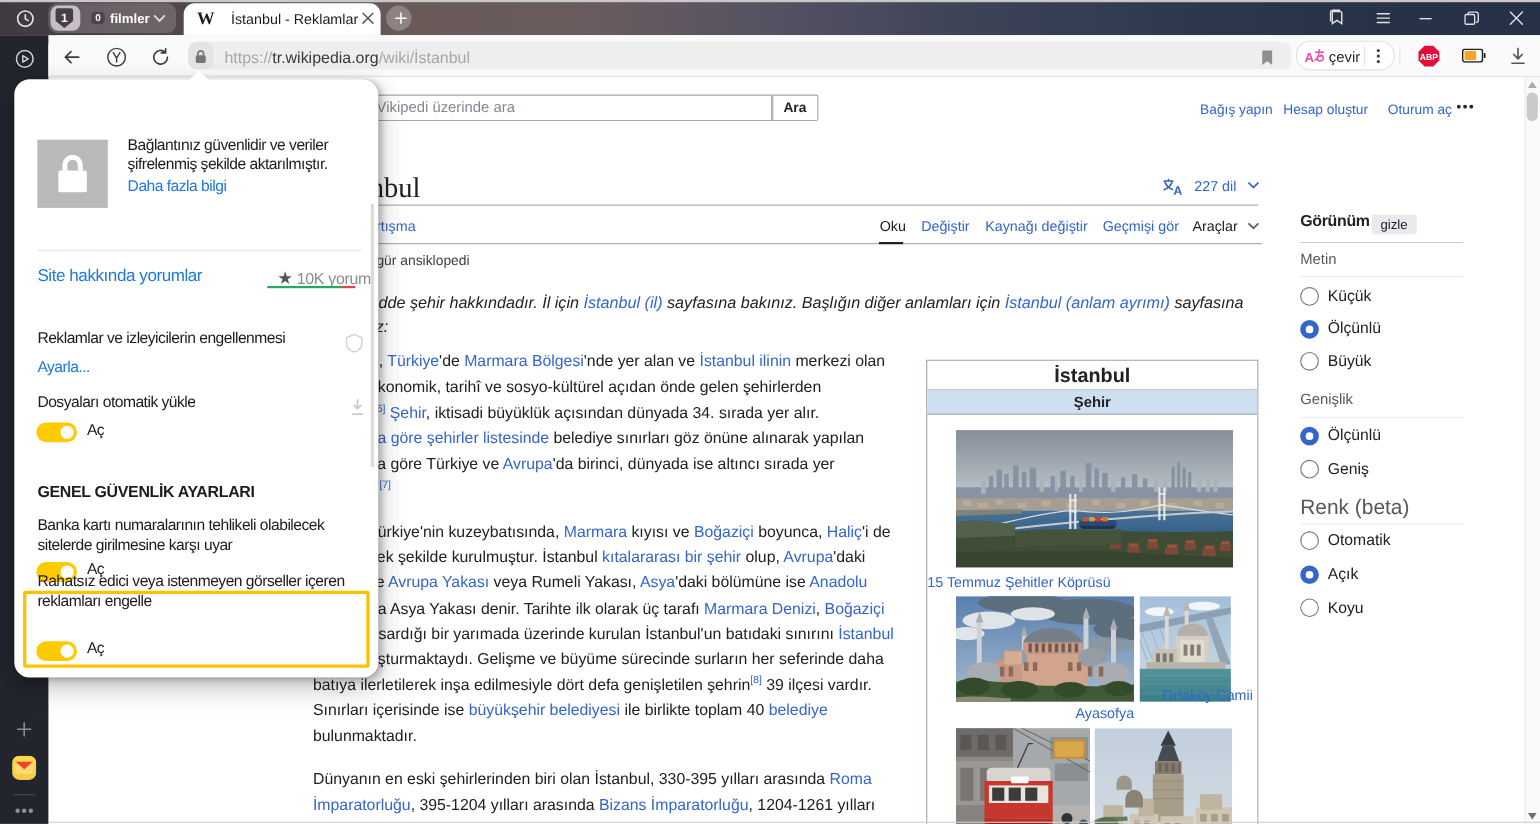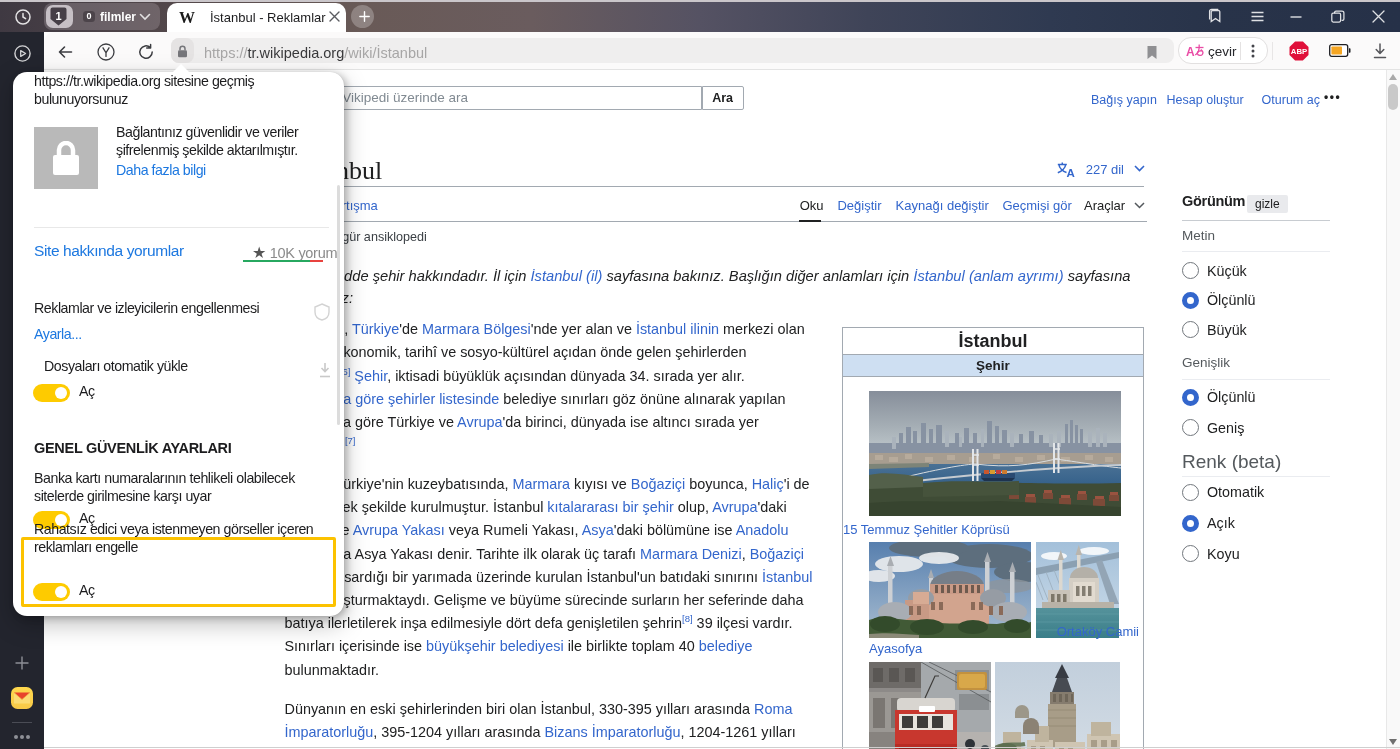--- a/index.html
+++ b/index.html
@@ -487,21 +487,21 @@
               <rect x="15" y="52" width="3.5" height="8"></rect>
               <rect x="21" y="52" width="3.5" height="8"></rect>
               <rect x="27" y="52" width="3.5" height="8"></rect>
             </g>
           <rect x="6" y="60" width="72" height="8" fill="#b8b2a7"></rect>
 
           <rect x="0" y="66" width="83" height="30" fill="url(#wat3)"></rect>
           <path d="M0 72 h83 M0 80 h83 M0 88 h83" stroke="#64a0a8" stroke-width="1" opacity="0.55"></path>
         </svg>
       </div>
-      <div class="abs" style="left:26px;top:313px;width:162px;text-align:left;font-size:13px"><a class="wlink">Ayasofya</a></div>
+      <div class="abs" style="left:26px;top:313px;width:162px;text-align:right;font-size:13px"><a class="wlink">Ayasofya</a></div>
       <div class="abs" style="left:176px;top:296px;width:120px;text-align:right;font-size:13px"><a class="wlink">Ortaköy Camii</a></div>
       <div class="abs" id="img-tram" style="left:26px;top:334px;width:122px;height:158px">
         <svg width="122" height="158" viewBox="0 0 122 158">
           <rect width="122" height="158" fill="#b5b2af"></rect>
           <rect x="0" y="0" width="52" height="110" fill="#8d8a88"></rect>
           <rect x="0" y="0" width="52" height="26" fill="#6e6b68"></rect>
           <g fill="#5a5754">
               <rect x="4" y="6" width="10" height="14"></rect>
               <rect x="20" y="6" width="10" height="14"></rect>
               <rect x="36" y="6" width="10" height="14"></rect>
@@ -660,40 +660,39 @@
       <path d="M4 0 L8 6 H0 Z" fill="#a9a9a9"></path>
     </svg>
   <svg class="abs" style="left:1389px;top:739px;z-index:27" width="8" height="6" viewBox="0 0 8 6">
       <path d="M4 6 L8 0 H0 Z" fill="#6f6f6f"></path>
     </svg>
 
   <svg class="abs" id="popuparrow" width="18" height="9" viewBox="0 0 18 9">
       <path d="M0 9 L9 0 L18 9 Z" fill="#fff"></path>
     </svg>
   <div class="abs" id="popup">
-    <div class="abs ptext" style="left:21px;top:0px">https://tr.wikipedia.org sitesine geçmiş<br>bulunuyorsunuz</div>
     <div class="abs" style="left:21px;top:55px;width:64px;height:62px;background:#b9b9b9">
       <svg style="position:absolute;left:17px;top:14px" width="30" height="34" viewBox="0 0 30 34">
         <rect x="2" y="14" width="26" height="20" rx="2" fill="#fff"></rect>
         <path d="M8 14 V9 a7 7 0 0 1 14 0 V14" fill="none" stroke="#fff" stroke-width="4.5"></path>
       </svg>
     </div>
     <div class="abs ptext" style="left:103px;top:51px">Bağlantınız güvenlidir ve veriler<br>şifrelenmiş şekilde aktarılmıştır.</div>
     <div class="abs ptext plink" style="left:103px;top:89px">Daha fazla bilgi</div>
     <div class="abs" style="left:21px;top:155px;width:295px;height:1px;background:#e8e8e8"></div>
     <div class="abs plink" style="left:21px;top:170px;font-size:15.5px;letter-spacing:-0.4px;white-space:nowrap">Site hakkında yorumlar</div>
     <div class="abs" style="left:239px;top:171px;font-size:14.5px;color:#8b8b8b;letter-spacing:-0.3px;white-space:nowrap"><span style="color:#555;font-size:16px">★</span> 10K yorum</div>
     <div class="abs" style="left:230px;top:187.5px;width:67px;height:2px;background:#27a860"></div>
     <div class="abs" style="left:297px;top:187.5px;width:12.7px;height:2px;background:#e8433f"></div>
     <div class="abs ptext" style="left:21px;top:227px">Reklamlar ve izleyicilerin engellenmesi</div>
     <svg class="abs" style="left:301px;top:231px" width="16" height="18" viewBox="0 0 16 18">
       <path d="M8 1 L15 4 V9 C15 13.5 12 16 8 17 C4 16 1 13.5 1 9 V4 Z" fill="none" stroke="#d3d3d3" stroke-width="1.4"></path>
     </svg>
     <div class="abs ptext plink" style="left:21px;top:253px">Ayarla...</div>
-    <div class="abs ptext" style="left:31px;top:285px">Dosyaları otomatik yükle</div>
+    <div class="abs ptext" style="left:21px;top:285px">Dosyaları otomatik yükle</div>
     <svg class="abs" style="left:305px;top:290px" width="14" height="16" viewBox="0 0 14 16">
       <path d="M7 1 v8 M3.5 6 L7 9.5 L10.5 6" fill="none" stroke="#c9c9c9" stroke-width="1.6"></path>
       <path d="M2 14.5 h10" stroke="#c9c9c9" stroke-width="1.6"></path>
     </svg>
     <div class="toggle" style="left:20px;top:312px">
         <span class="knob"></span>
       </div>
     <div class="abs ptext" style="left:66px;top:310px">Aç</div>
     <div class="abs" style="left:21px;top:368px;font-size:14.5px;font-weight:bold;color:#1c1c1e;letter-spacing:-0.3px;white-space:nowrap">GENEL GÜVENLİK AYARLARI</div>
     <div class="abs ptext" style="left:21px;top:397px">Banka kartı numaralarının tehlikeli olabilecek<br>sitelerde girilmesine karşı uyar</div>

